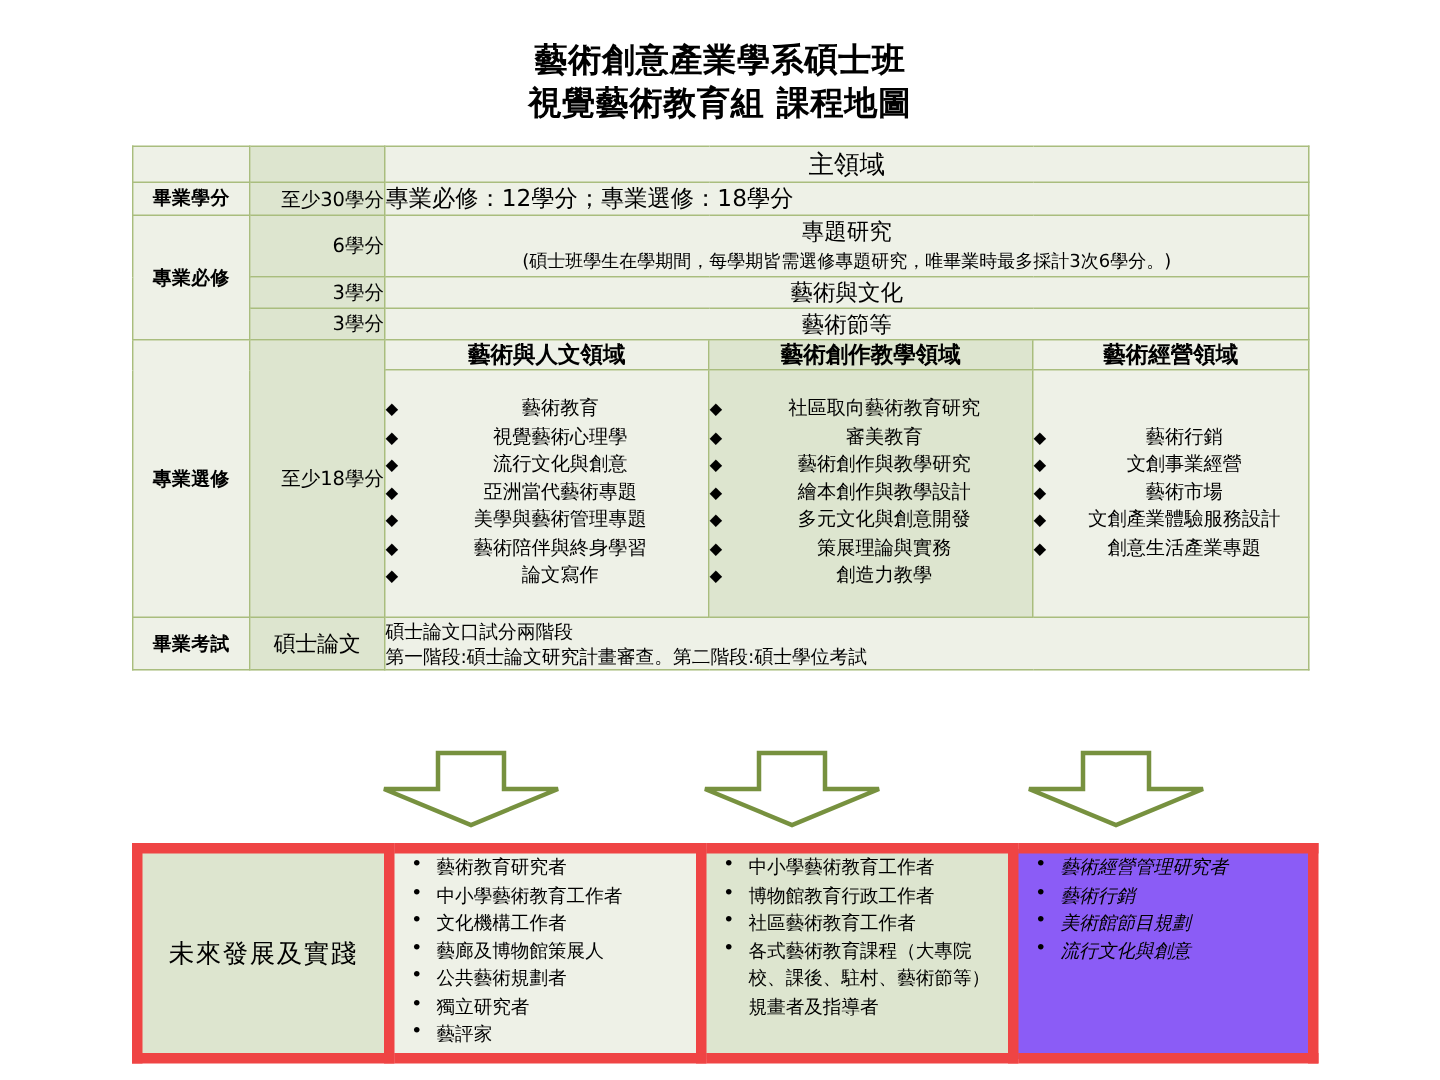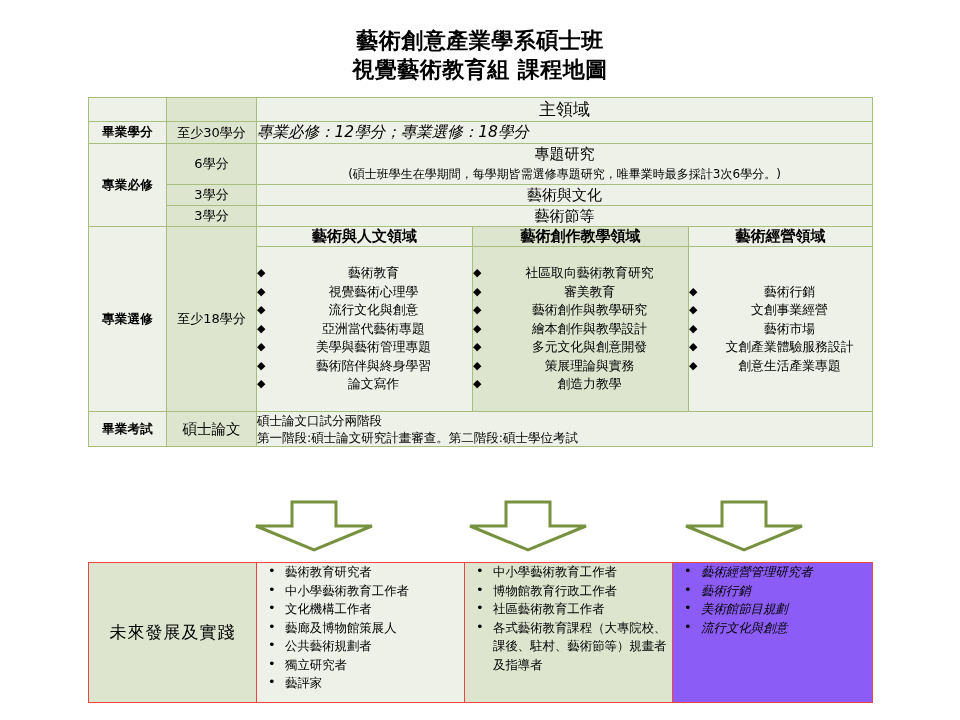--- a/index.html
+++ b/index.html
@@ -49,39 +49,38 @@
   .c-mid     { background: #dde5cf; }
 
   .lbl {
     text-align: center;
     font-size: 12.5px;
     font-weight: bold;
     padding: 6px 2px;
     letter-spacing: 0.3px;
   }
   .cred {
-    text-align: center;
+    text-align: right;
     font-size: 13px;
     padding: 6px 2px;
   }
   .cred-big {
     text-align: center;
     font-size: 14.5px;
     padding: 6px 2px;
   }
   .ctr-head {
     text-align: center;
     font-size: 17px;
     padding: 5px 2px;
   }
   .main-txt {
     font-size: 15.5px;
     padding: 6px 8px;
     text-align: left;
-    font-style: italic;
   }
   .center-txt {
     font-size: 15px;
     text-align: center;
     padding: 5px 4px;
     line-height: 20px;
   }
   .center-txt .sub {
     font-size: 12px;
   }
@@ -139,21 +138,21 @@
 
   
   .bottom-table {
     position: absolute;
     left: 88px; top: 562px;
     width: 784px;
     border-collapse: collapse;
     table-layout: fixed;
   }
   .bottom-table td {
-    border: 1px solid #ef4444;
+    border: 7px solid #ef4444;
     padding: 0;
     vertical-align: top;
   }
   .future-label {
     background: #dde5cf;
     text-align: center;
     vertical-align: middle !important;
     font-size: 17px;
     padding: 6px 4px;
     letter-spacing: 1px;

